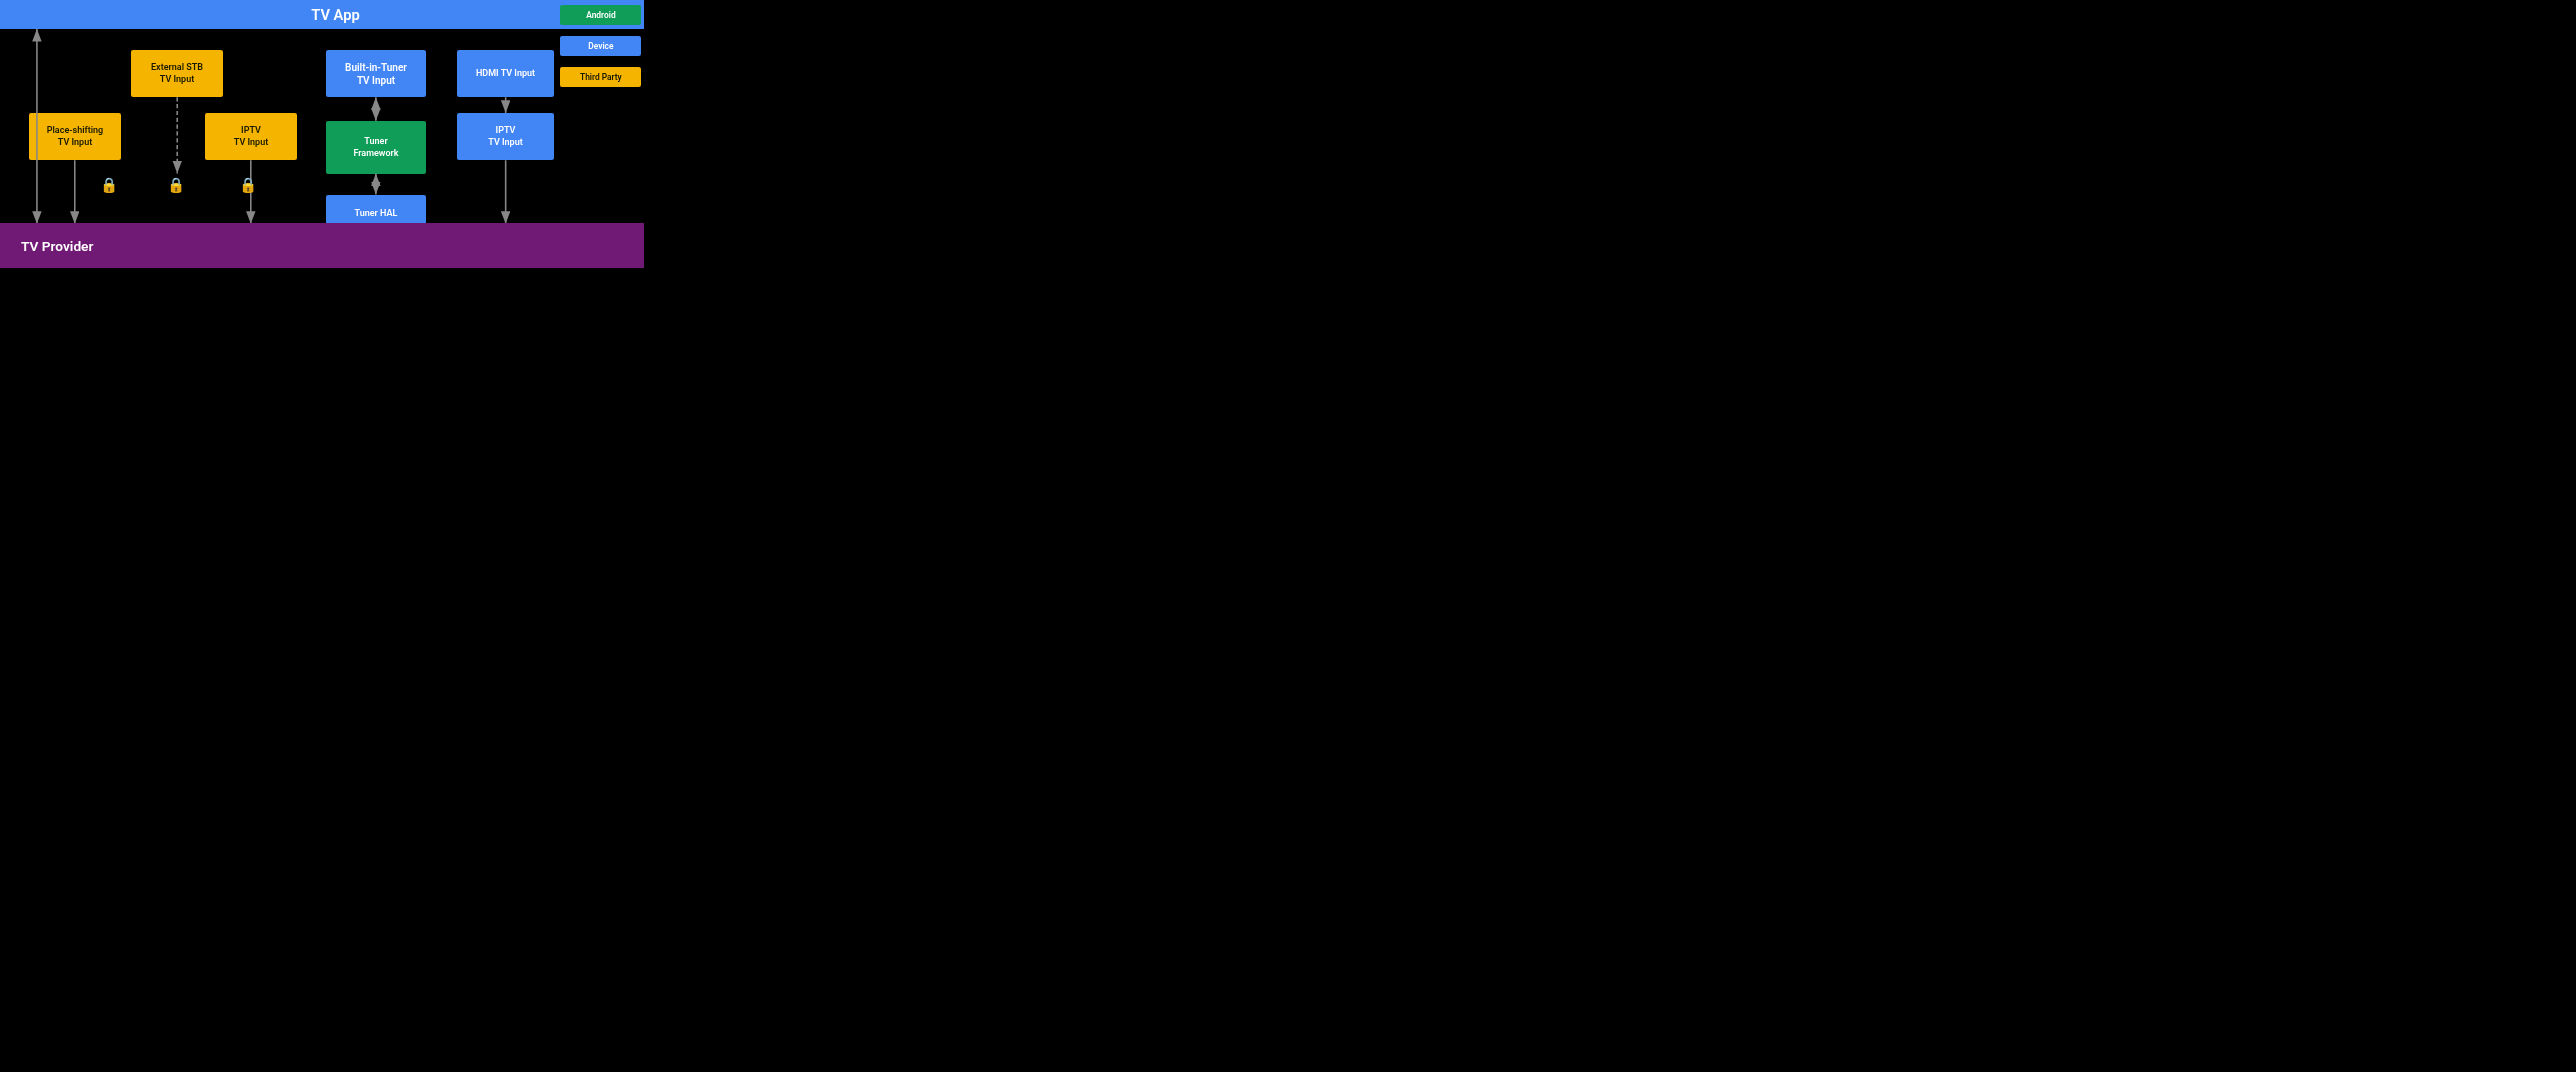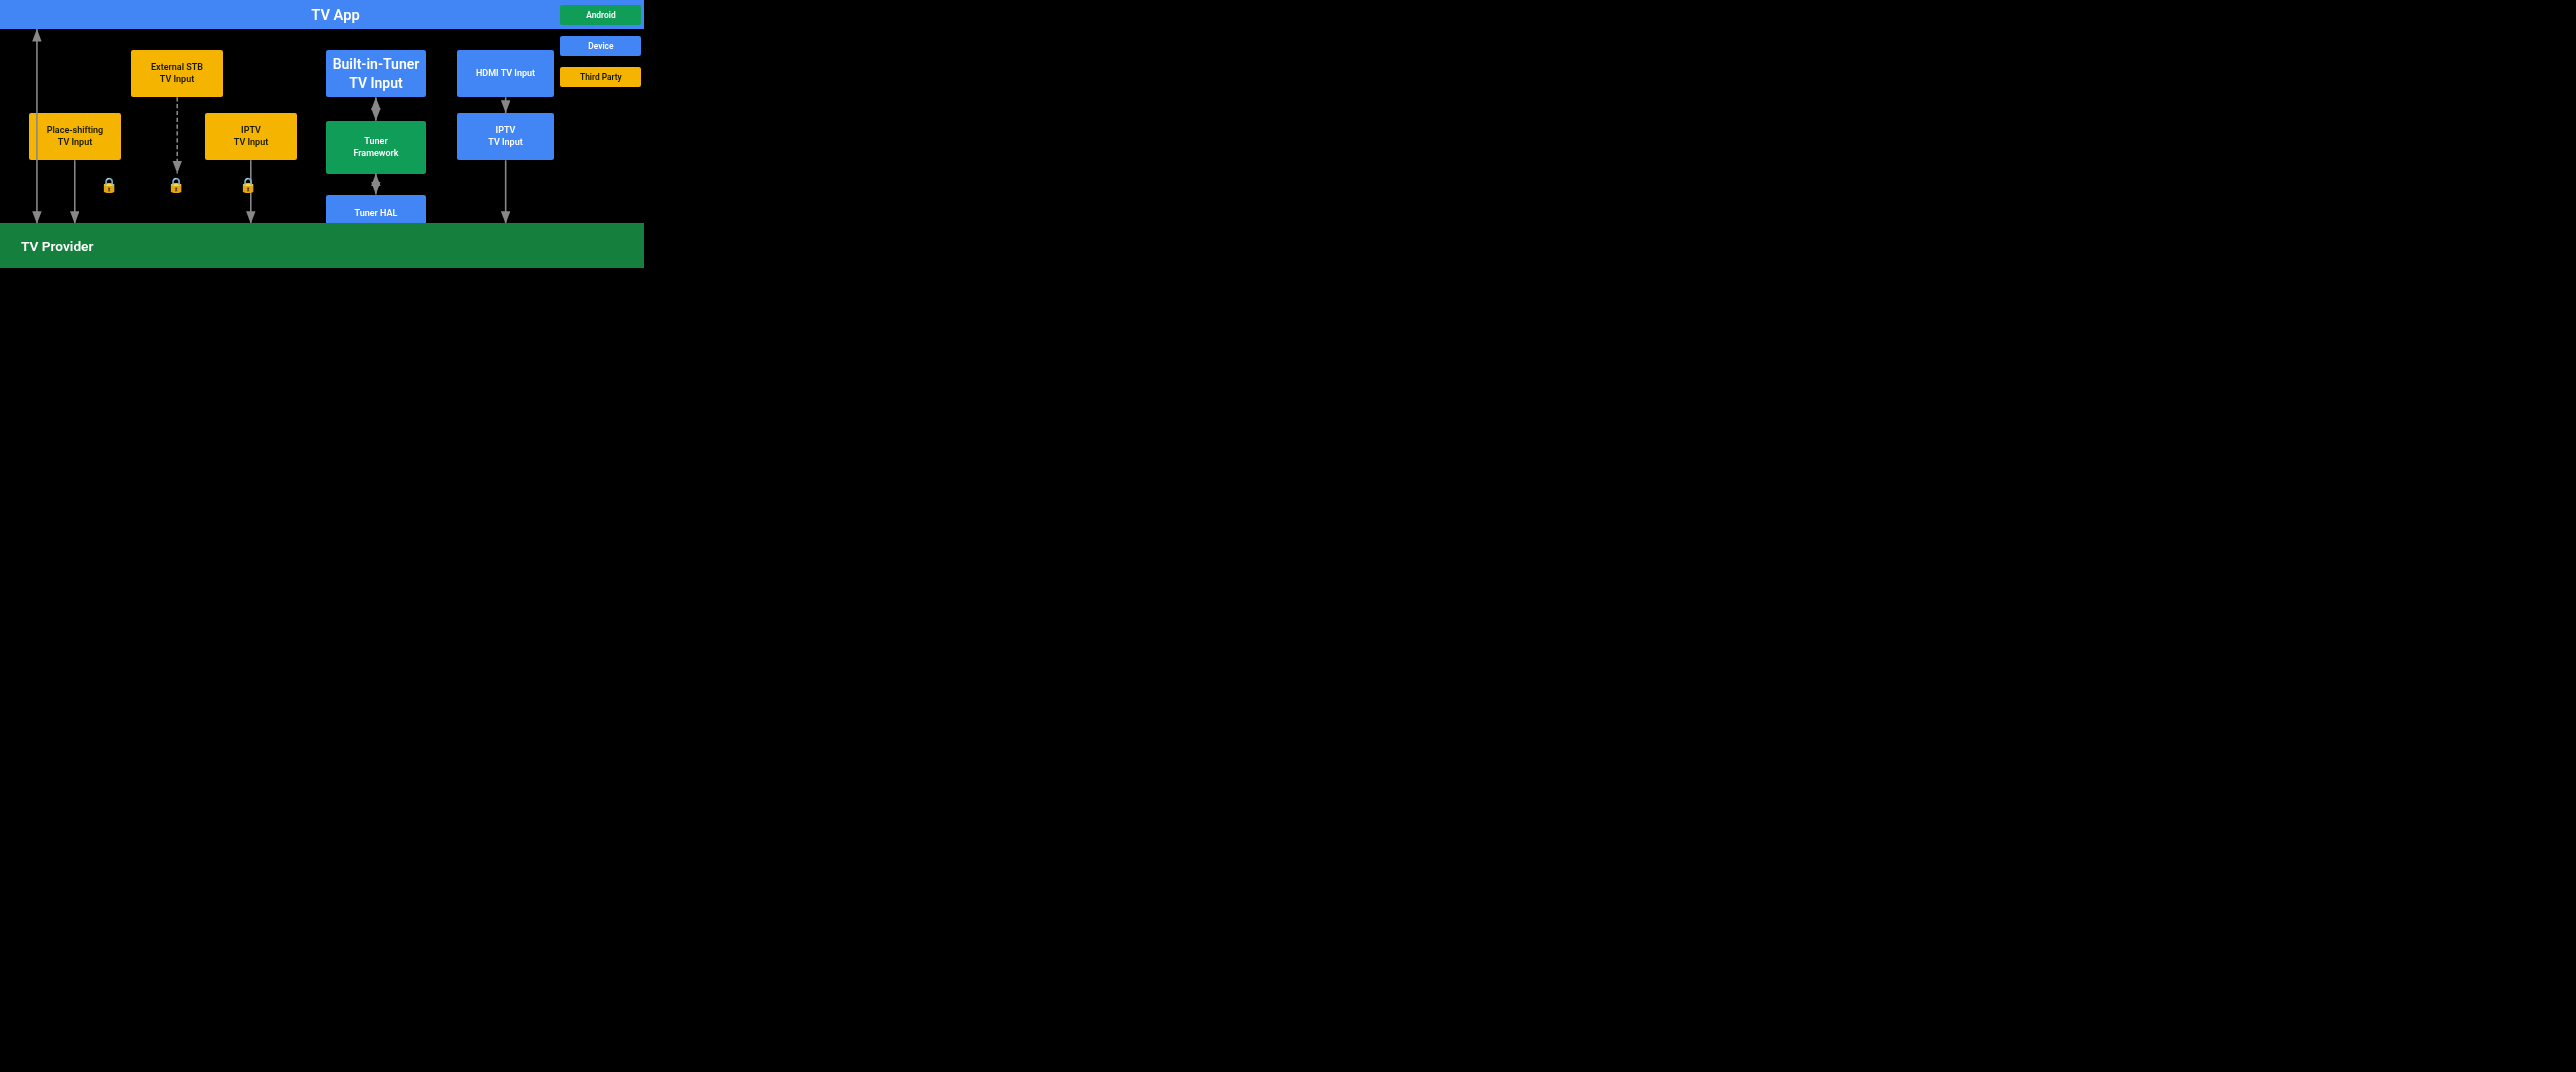--- a/index.html
+++ b/index.html
@@ -29,21 +29,21 @@
       font-size: 14.7px;
       font-weight: 600;
     }
 
     
     .tv-provider-bar {
       position: absolute;
       bottom: 0; left: 0;
       width: 646px;
       height: 45px;
-      background: #15803d;
+      background: #701a75;
       display: flex;
       align-items: center;
       z-index: 10;
     }
     .tv-provider-bar .label {
       color: white;
       font-size: 13.7px;
       font-weight: 600;
       margin-left: 21px;
     }
@@ -163,21 +163,21 @@
 </div>
 
 <div class="box box-orange" style="left: 29px; top: 113px; width: 92px; height: 47px; font-size: 9px;">
   Place-shifting<br>TV Input
 </div>
 
 <div class="box box-orange" style="left: 205px; top: 113px; width: 92px; height: 47px; font-size: 9px;">
   IPTV<br>TV Input
 </div>
 
-<div class="box box-blue" style="left: 326px; top: 50px; width: 100px; height: 47px; font-size: 14px;">
+<div class="box box-blue" style="left: 326px; top: 50px; width: 100px; height: 47px; font-size: 10px;">
   Built-in-Tuner<br>TV Input
 </div>
 
 <div class="box box-green" style="left: 326px; top: 121px; width: 100px; height: 53px; font-size: 9px;">
   Tuner<br>Framework
 </div>
 
 <div class="box box-blue" style="left: 326px; top: 195px; width: 100px; height: 37px; font-size: 9px;">
   Tuner HAL
 </div>

